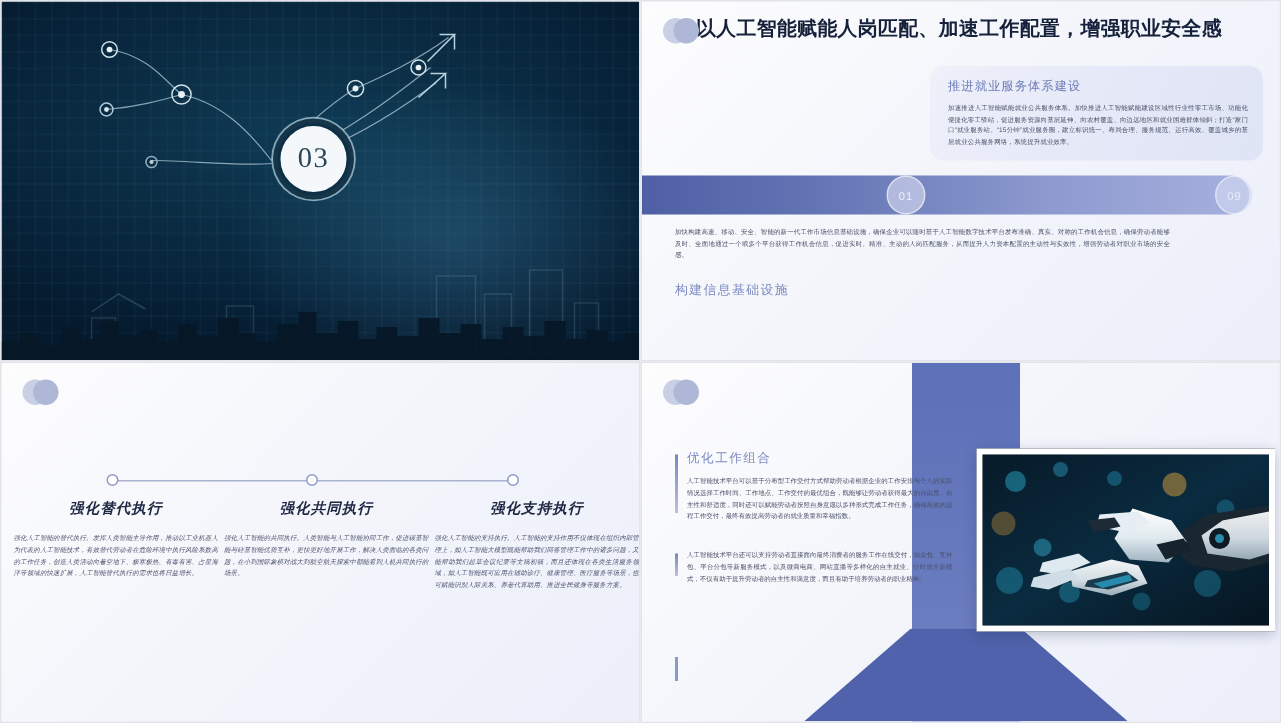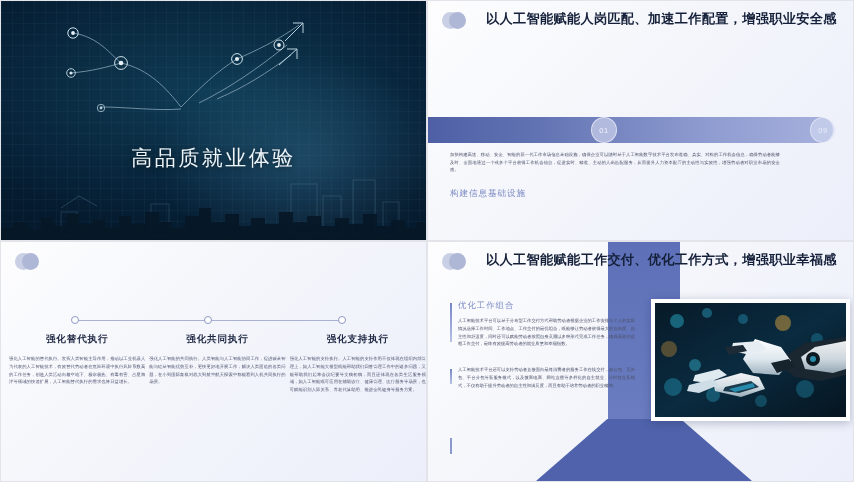--- a/index.html
+++ b/index.html
@@ -63,21 +63,21 @@
   .s1 .tline {
     font-family: "Liberation Serif", "DejaVu Serif", serif;
     font-size: 21px; line-height: 34px; letter-spacing: 2.5px;
     color: #eef5f9; white-space: nowrap;
   }
 
   
   .lightbg {
     background: linear-gradient(135deg, #fdfdfe 0%, #f4f6fb 42%, #eceffa 100%);
   }
-  .hdr { position: absolute; left: 14px; top: 8px; right: 14px; display: flex; gap: 22px; align-items: flex-start; }
+  .hdr { position: absolute; left: 14px; top: 8px; right: 14px; display: flex; gap: 0; align-items: flex-start; }
   .moon { position: relative; width: 22px; height: 20px; flex: 0 0 22px; margin-top: 2px; }
   .moon i { position: absolute; border-radius: 50%; display: block; }
   .moon i.back  { left: 0;  top: 1px; width: 17px; height: 17px; background: #c9cfe4; }
   .moon i.front { left: 7px; top: 1px; width: 17px; height: 17px; background: #aeb7d6; }
   .hdr-title {
     font-size: 13.2px; font-weight: bold; color: #15203a;
     line-height: 19px; letter-spacing: .3px;
   }
 
   
@@ -109,21 +109,21 @@
     font-family: Liberation Mono, monospace;
   }
 
   
   .s3 .tl { position: absolute; left: 70px; top: 74px; width: 275px; height: 9px; }
   .s3 .tl .rail { position: absolute; left: 4px; right: 4px; top: 4px; height: 1px; background: #a9b2d2; }
   .s3 .tl .dot {
     position: absolute; top: 0; width: 8px; height: 8px; border-radius: 50%;
     background: #fff; border: 1.3px solid #8e99c6;
   }
-  .s3 .cols { position: absolute; left: 8px; right: 0; top: 91px; display: flex; gap: 4px; }
+  .s3 .cols { position: absolute; left: 8px; right: 0; top: 91px; display: flex; gap: 4px; font-style: italic; }
   .s3 .col { flex: 1 1 0; text-align: center; }
   .s3 .col h4 { font-size: 9.6px; color: #1d2742; letter-spacing: .8px; margin-bottom: 9px; font-weight: bold; }
   .s3 .col p { font-size: 4.3px; line-height: 7.8px; color: #4e5470; text-align: justify; letter-spacing: .1px; }
 
   
   .s4 .band {
     position: absolute; left: 180px; top: 0; width: 72px; height: 180px;
     background: linear-gradient(180deg, #5d70b8 0%, #6b7dc0 100%);
   }
   .s4 .band2 {
@@ -186,48 +186,52 @@
         <circle cx="30" cy="62" r="1.6" fill="#d8e6ee"></circle>
         <circle cx="60" cy="97" r="3.7" fill="none" stroke="#90aebd" stroke-width="1"></circle>
         <circle cx="60" cy="97" r="1.4" fill="#b9d0da"></circle>
         <circle cx="196" cy="48" r="5.4" fill="none" stroke="#cfe1ea" stroke-width="1"></circle>
         <circle cx="196" cy="48" r="2" fill="#e6f0f5"></circle>
         <circle cx="238" cy="34" r="5" fill="none" stroke="#cfe1ea" stroke-width="1"></circle>
         <circle cx="238" cy="34" r="1.9" fill="#e6f0f5"></circle>
       </g>
     </svg>
 
+    <div class="badge03">03</div>
 
     <svg class="skyline" width="427" height="62" viewBox="0 0 427 62" preserveAspectRatio="none">
       <g fill="none" stroke="rgba(150,195,215,0.18)" stroke-width="1">
         <rect x="290" y="6" width="26" height="52"></rect>
           <rect x="322" y="18" width="18" height="40"></rect>
         <rect x="352" y="2" width="22" height="56"></rect>
           <rect x="382" y="24" width="16" height="34"></rect>
         <rect x="150" y="26" width="18" height="32"></rect>
           <rect x="60" y="34" width="16" height="24"></rect>
         <path d="M60 30 L78 18 L96 28" stroke="rgba(150,195,215,0.22)"></path>
       </g>
       <path fill="#061726" opacity="0.92" d="M0 62 L0 50 L12 50 L12 44 L26 44 L26 52 L40 52 L40 40 L52 40 L52 48 L66 48 L66 36 L78 36 L78 46 L92 46 L92 42 L104 42 L104 50 L118 50 L118 38 L130 38 L130 46 L144 46 L144 34 L158 34 L158 44 L170 44 L170 50 L184 50 L184 38 L198 38 L198 30 L210 30 L210 44 L224 44 L224 36 L238 36 L238 48 L250 48 L250 40 L264 40 L264 46 L278 46 L278 34 L292 34 L292 44 L306 44 L306 38 L320 38 L320 48 L334 48 L334 40 L348 40 L348 46 L362 46 L362 36 L376 36 L376 48 L390 48 L390 42 L404 42 L404 50 L416 50 L416 44 L427 44 L427 62 Z"></path>
     </svg>
 
     <div class="title-wrap">
-      <div class="tline">高品质就业体验</div>
     </div>
   </section>
 
   <section class="slide s2 lightbg">
     <div class="hdr">
       <span class="moon">
           <i class="back"></i>
           <i class="front"></i>
         </span>
       <div class="hdr-title">以人工智能赋能人岗匹配、加速工作配置，增强职业安全感</div>
     </div>
 
+    <div class="card-top">
+      <div class="kt">推进就业服务体系建设</div>
+      <div class="bodytext">加速推进人工智能赋能就业公共服务体系。加快推进人工智能赋能建设区域性行业性零工市场、功能化便捷化零工驿站，促进服务资源向基层延伸、向农村覆盖、向边远地区和就业困难群体倾斜；打造“家门口”就业服务站、“15分钟”就业服务圈，建立标识统一、布局合理、服务规范、运行高效、覆盖城乡的基层就业公共服务网络，系统提升就业效率。</div>
+    </div>
 
     <div class="bar"></div>
     <div class="node n1">01</div>
     <div class="node n2">09</div>
 
     <div class="lower">
       <div class="bodytext">加快构建高速、移动、安全、智能的新一代工作市场信息基础设施，确保企业可以随时基于人工智能数字技术平台发布准确、真实、对称的工作机会信息，确保劳动者能够及时、全面地通过一个或多个平台获得工作机会信息，促进实时、精准、主动的人岗匹配服务，从而提升人力资本配置的主动性与实效性，增强劳动者对职业市场的安全感。</div>
       <div class="kt2">构建信息基础设施</div>
     </div>
   </section>
@@ -313,21 +317,20 @@
           <path d="M116 60 L134 56 L140 64 L122 70 Z" fill="#16222c"></path>
         </g>
       </svg>
     </div>
 
     <div class="hdr">
       <span class="moon">
           <i class="back"></i>
           <i class="front"></i>
         </span>
-      <div class="hdr-title">以人工智能赋能工作交付、优化工作方式，增强职业幸福感</div>
     </div>
 
     <div class="txtcol">
       <div class="blk">
         <h5>优化工作组合</h5>
         <p>人工智能技术平台可以基于分布型工作交付方式帮助劳动者根据企业的工作安排与个人的实际情况选择工作时间、工作地点、工作交付的最优组合，既能够让劳动者获得最大的自由度、自主性和舒适度，同时还可以赋能劳动者按照自身意愿以多种形式完成工作任务，确保高效的远程工作交付，最终有效提高劳动者的就业质量和幸福指数。</p>
       </div>
       <div class="blk">
         <p>人工智能技术平台还可以支持劳动者直接面向最终消费者的服务工作在线交付，如众包、互外包、平台分包等新服务模式，以及微商电商、网站直播等多样化的自主就业、分时就业新模式，不仅有助于提升劳动者的自主性和满意度，而且有助于培养劳动者的职业精神。</p>
       </div>

